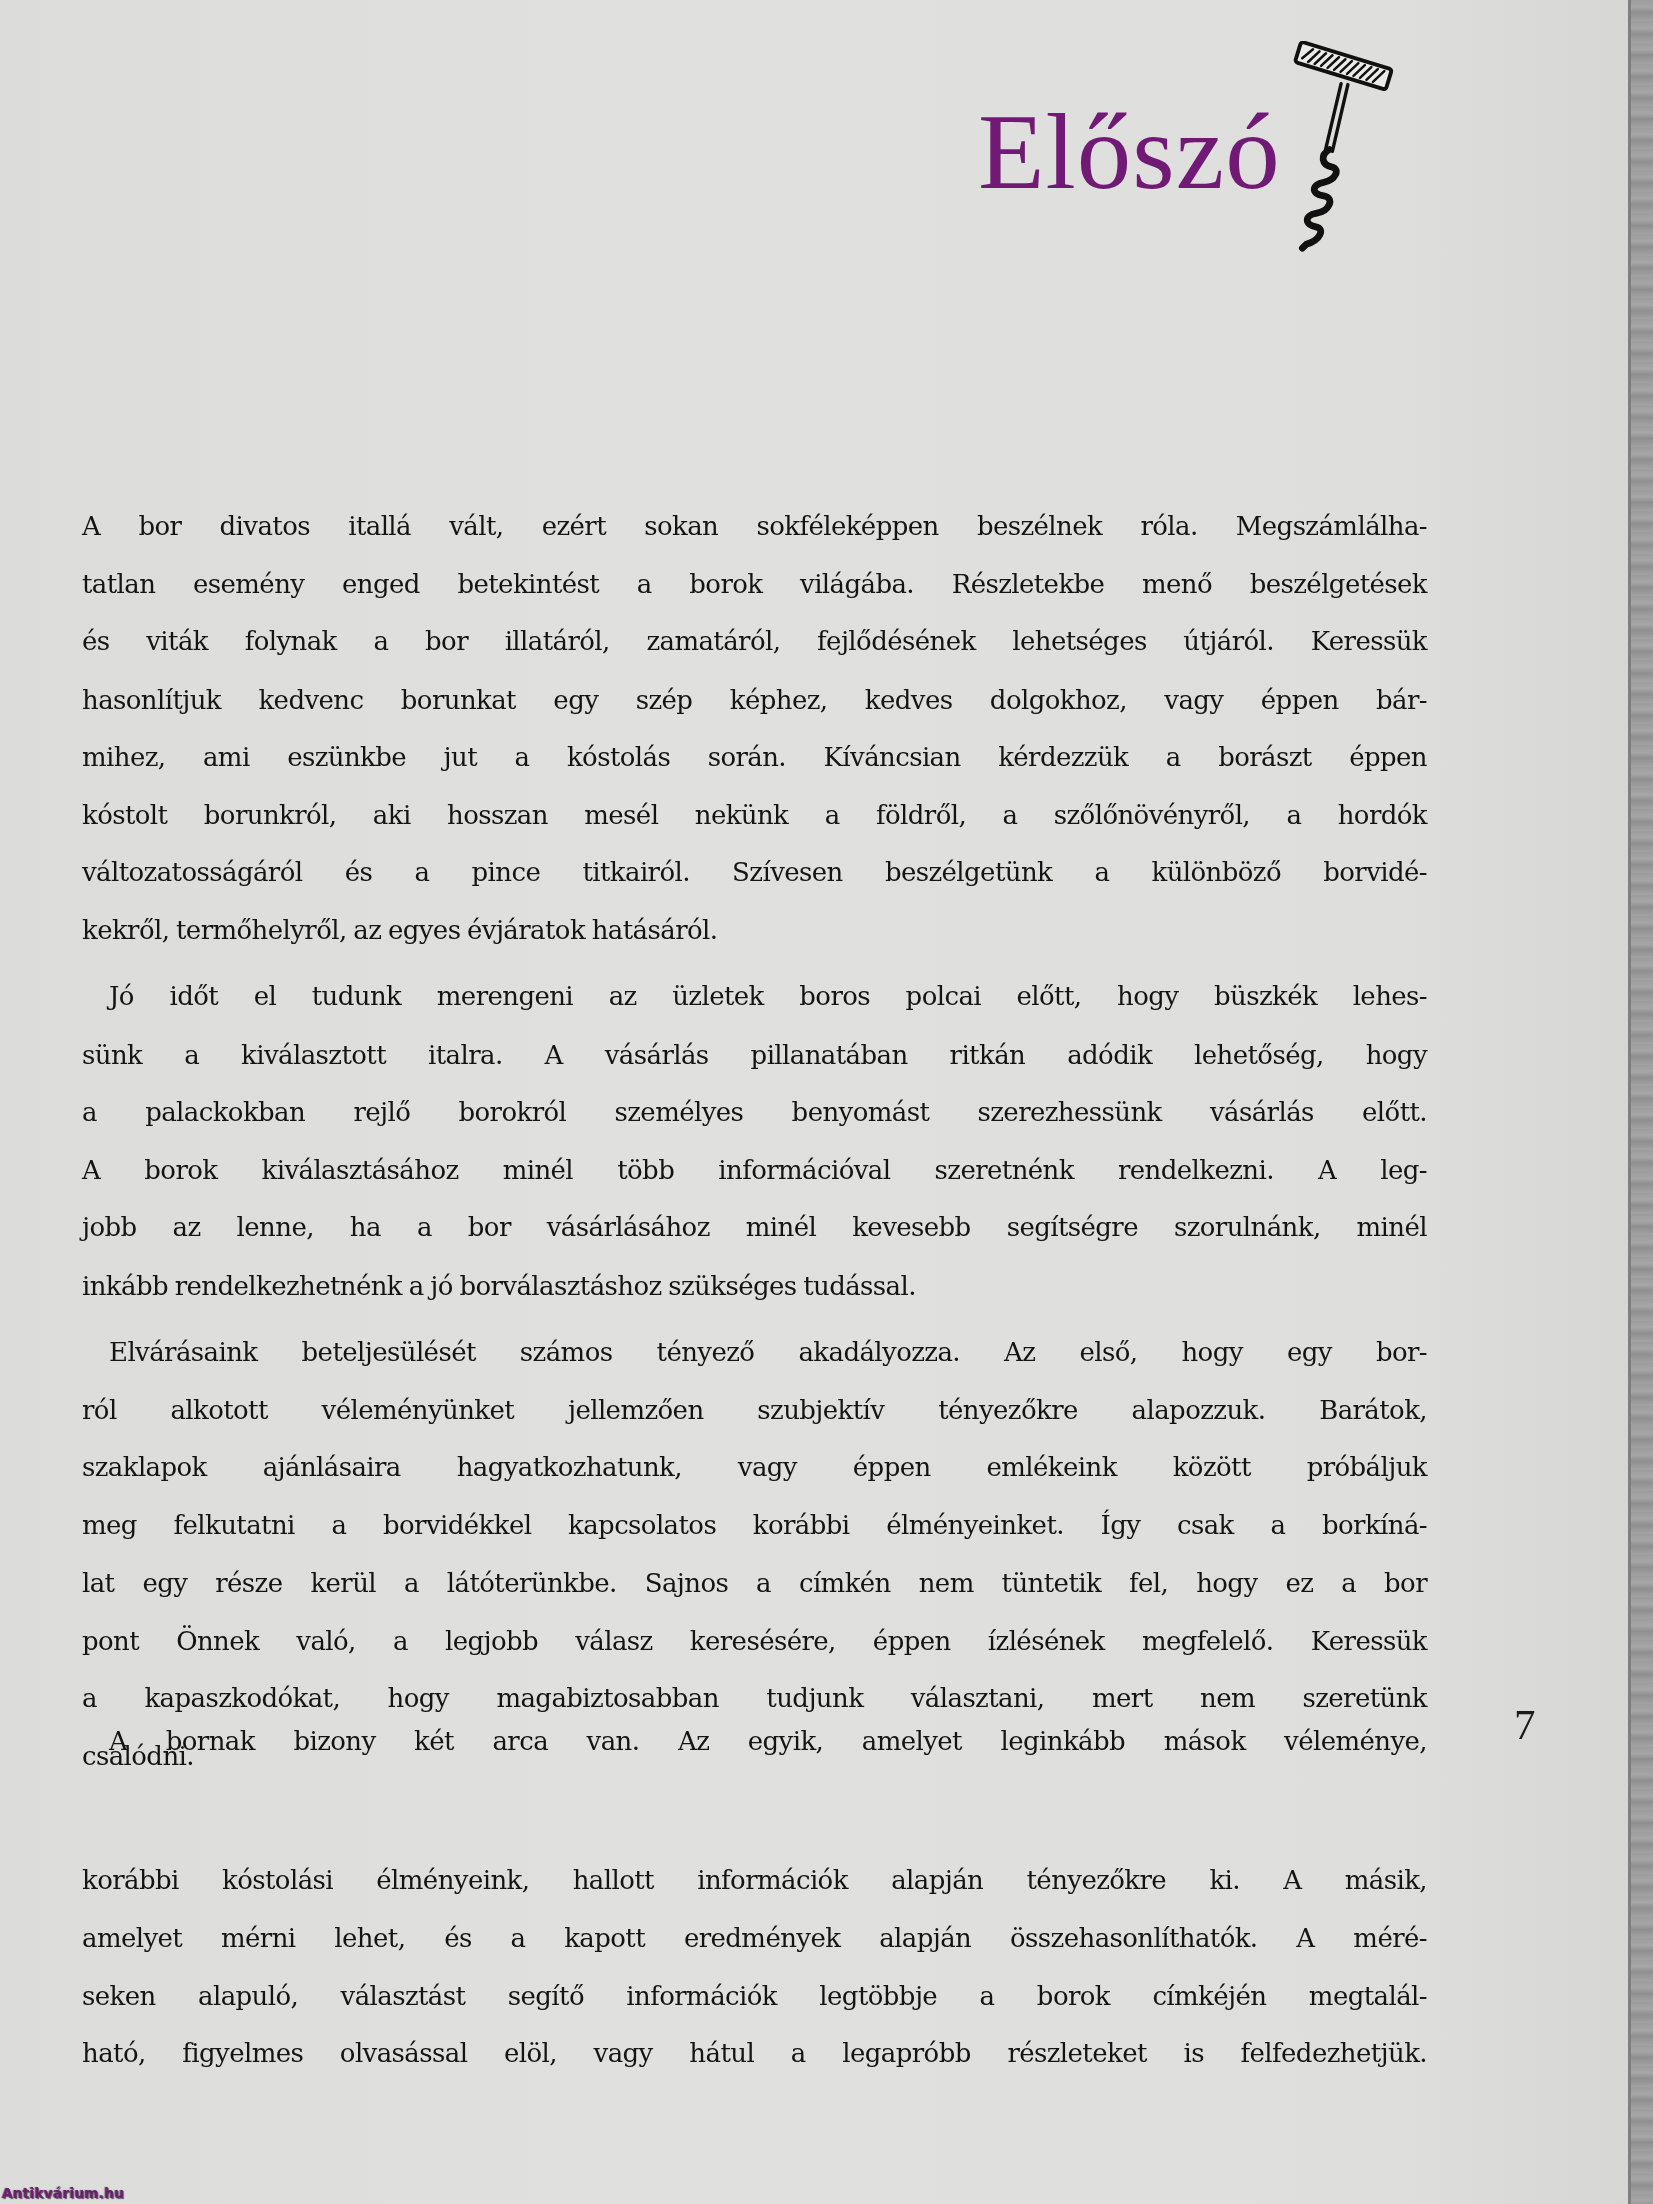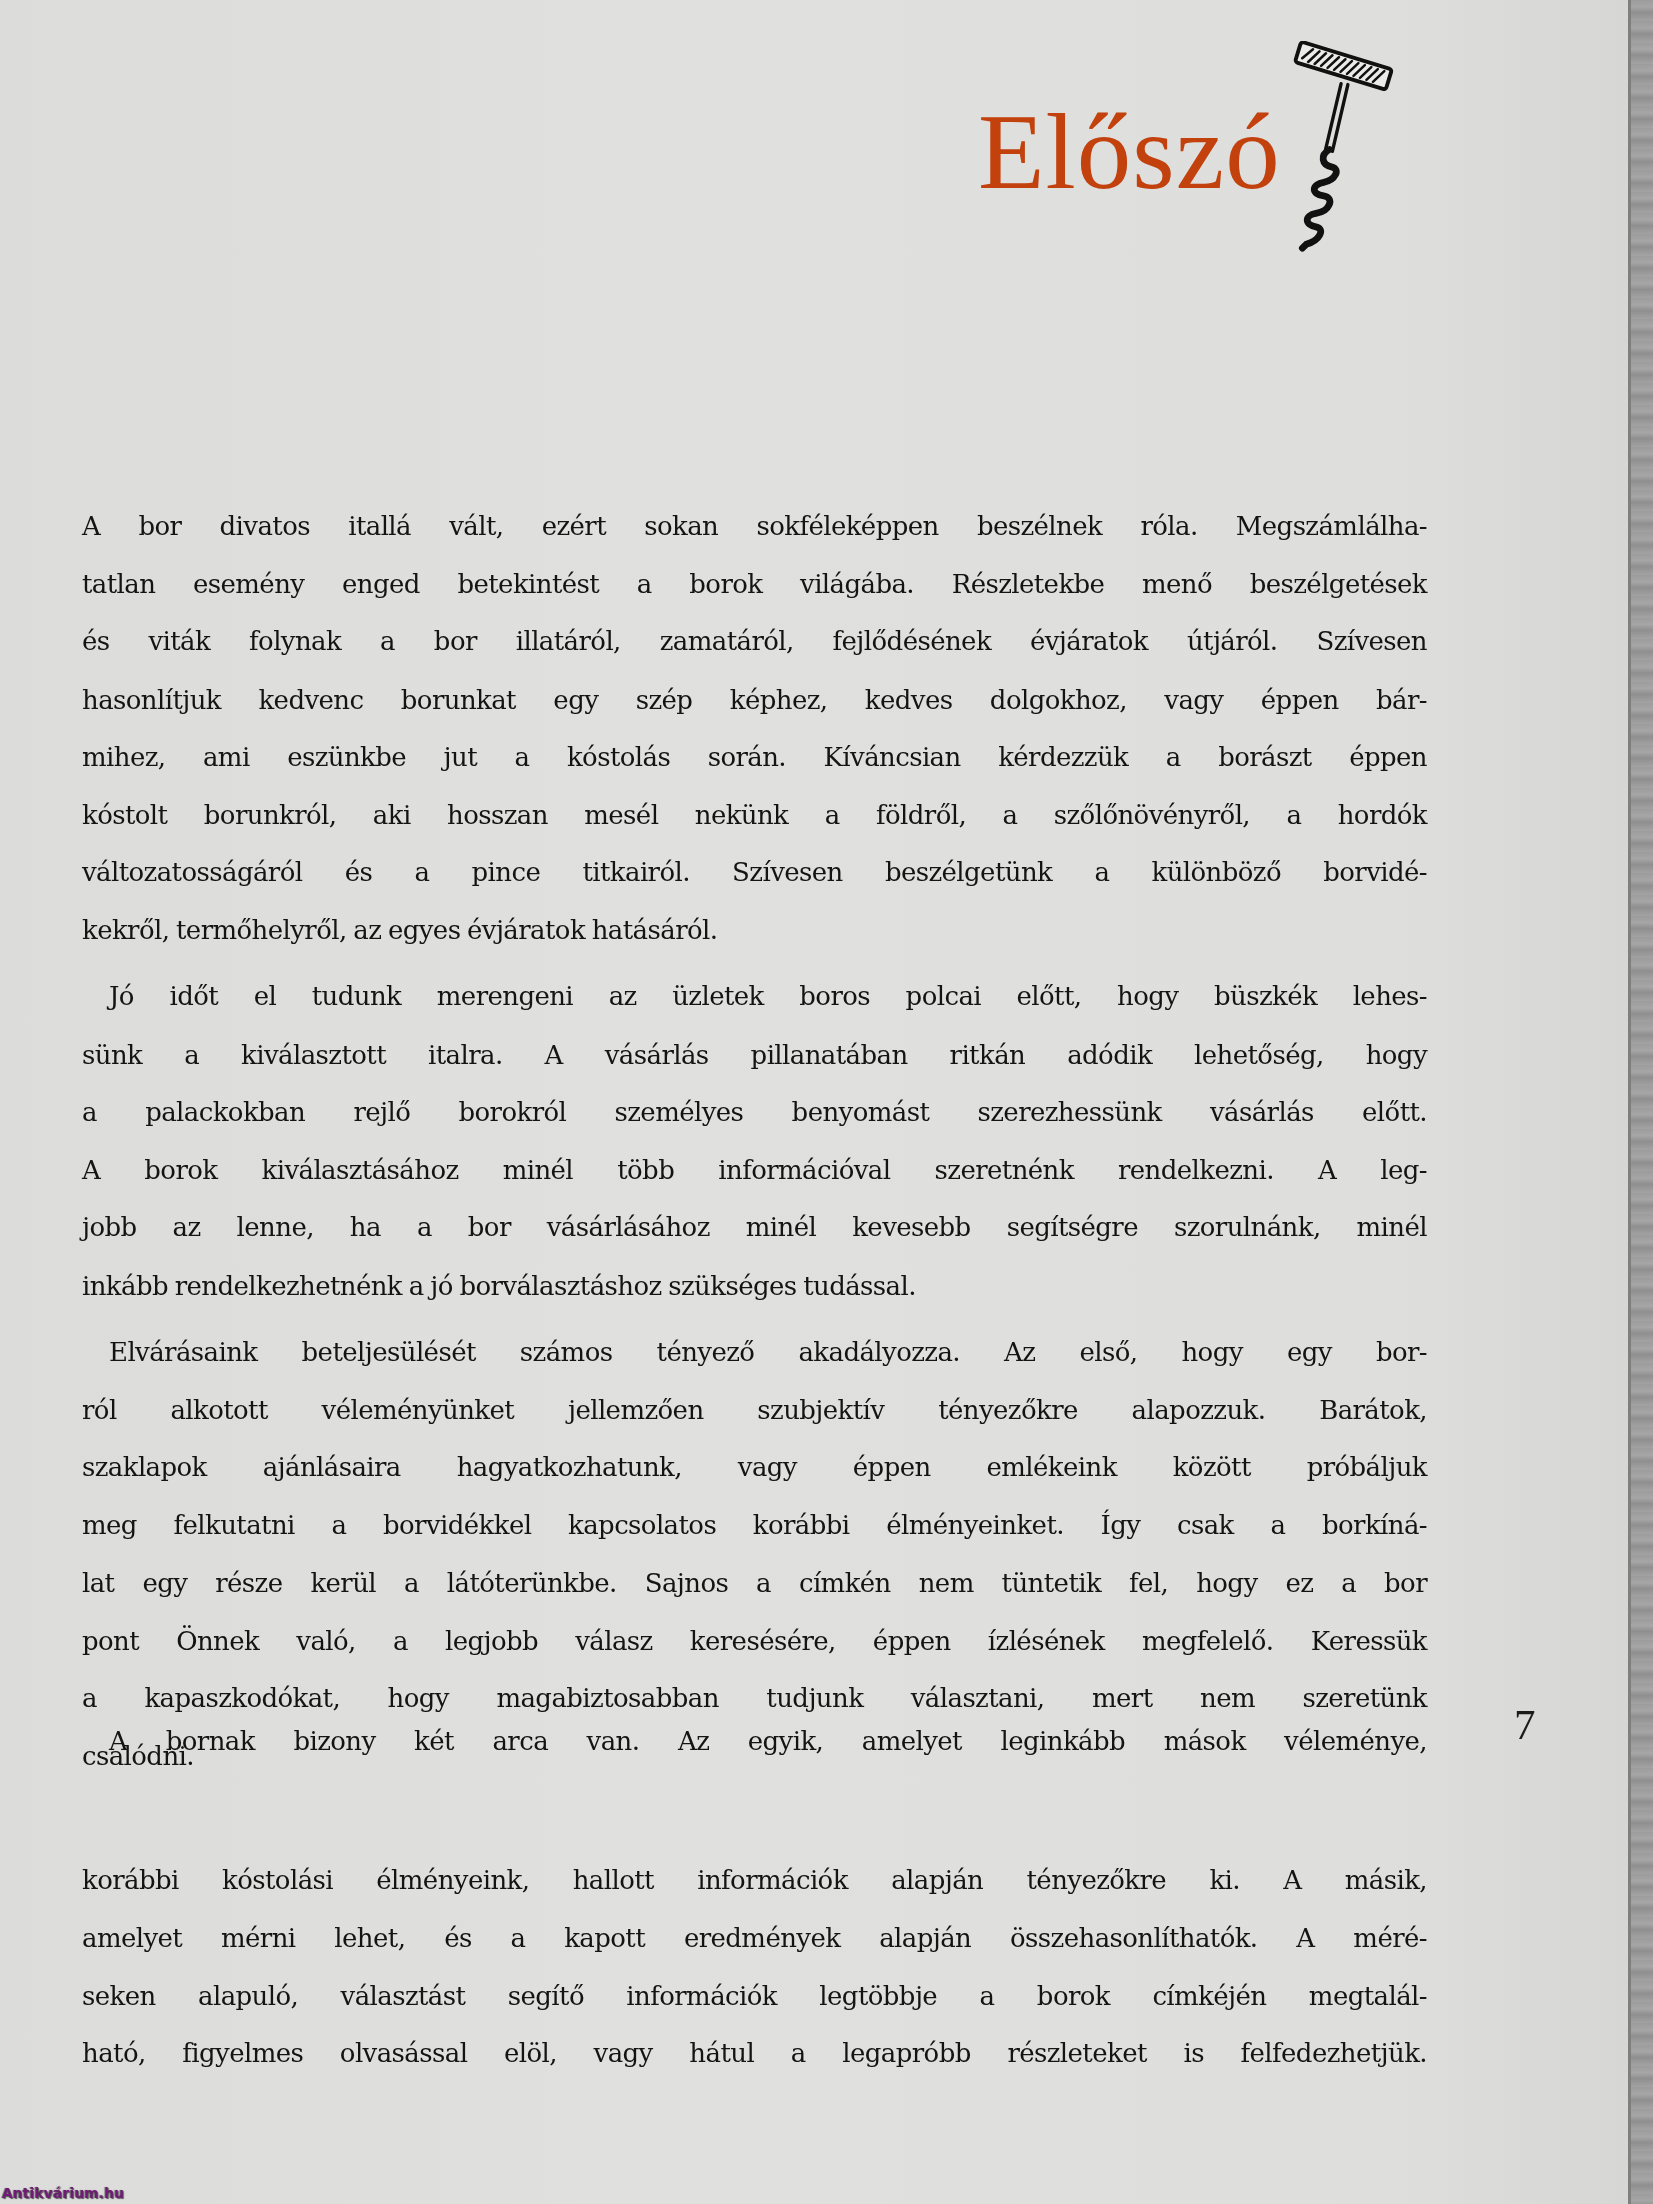--- a/index.html
+++ b/index.html
@@ -45,21 +45,21 @@
     top: 58px;
     height: 194px;
     display: flex;
     align-items: flex-start;
   }
   .title {
     font-family: "Liberation Serif", "DejaVu Serif", serif;
     font-size: 109px;
     line-height: 1;
     font-weight: normal;
-    color: #c2410c;
+    color: #701a75;
     margin: 0;
     position: absolute;
     left: 0;
     top: 39px;
     white-space: nowrap;
     letter-spacing: 1px;
   }
   .corkscrew {
     position: absolute;
     left: 303px;
@@ -151,21 +151,21 @@
 
     <path d="M50 112 C 40 118, 42 128, 52 130 C 62 132, 56 144, 44 146 C 32 148, 30 158, 44 160 C 56 162, 50 176, 36 178 C 24 180, 24 190, 36 192 C 46 194, 40 206, 26 210 L 22 214" stroke="#111" stroke-width="7" fill="none" stroke-linecap="round" stroke-linejoin="round"></path>
   </svg>
 </div>
 
 <div class="body-text">
 
   <div>
     <div class="line" style="top:497px">A bor divatos itallá vált, ezért sokan sokféleképpen beszélnek róla. Megszámlálha-</div>
     <div class="line" style="top:555px">tatlan esemény enged betekintést a borok világába. Részletekbe menő beszélgetések</div>
-    <div class="line" style="top:612px">és viták folynak a bor illatáról, zamatáról, fejlődésének évjáratok útjáról. Szívesen</div>
+    <div class="line" style="top:612px">és viták folynak a bor illatáról, zamatáról, fejlődésének lehetséges útjáról. Keressük</div>
     <div class="line" style="top:671px">hasonlítjuk kedvenc borunkat egy szép képhez, kedves dolgokhoz, vagy éppen bár-</div>
     <div class="line" style="top:728px">mihez, ami eszünkbe jut a kóstolás során. Kíváncsian kérdezzük a borászt éppen</div>
     <div class="line" style="top:786px">kóstolt borunkról, aki hosszan mesél nekünk a földről, a szőlőnövényről, a hordók</div>
     <div class="line" style="top:843px">változatosságáról és a pince titkairól. Szívesen beszélgetünk a különböző borvidé-</div>
     <div class="line last" style="top:901px">kekről, termőhelyről, az egyes évjáratok hatásáról.</div>
   </div>
 
   <div>
     <div class="line indent" style="top:967px">Jó időt el tudunk merengeni az üzletek boros polcai előtt, hogy büszkék lehes-</div>
     <div class="line" style="top:1026px">sünk a kiválasztott italra. A vásárlás pillanatában ritkán adódik lehetőség, hogy</div>

